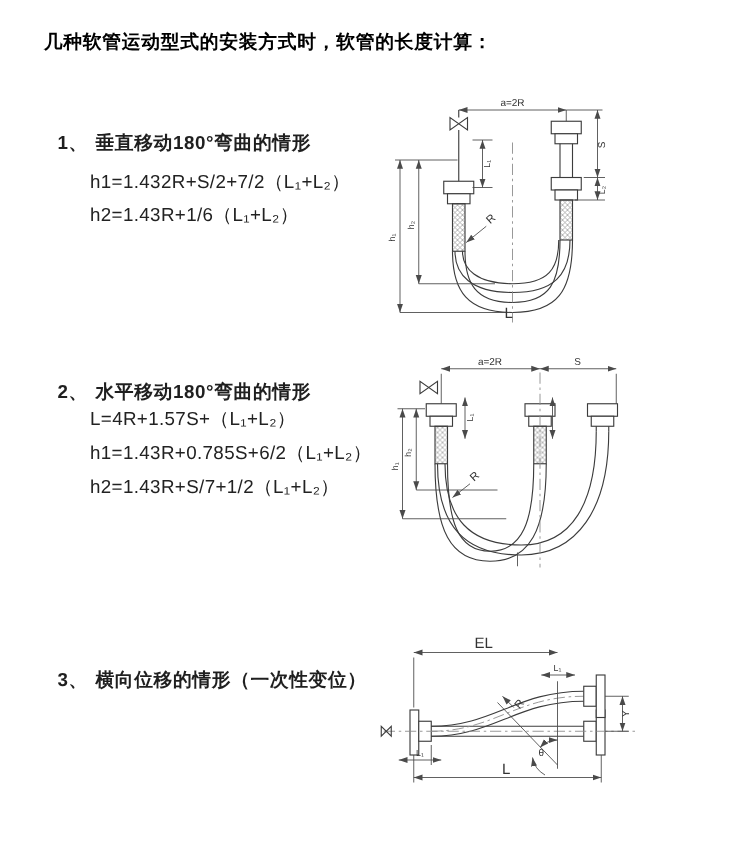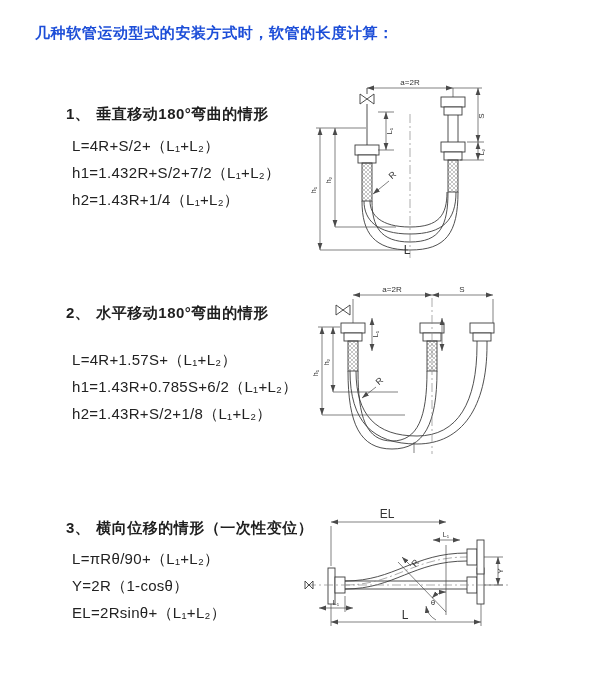--- a/index.html
+++ b/index.html
@@ -2,23 +2,23 @@
 <html><head>
 <meta charset="utf-8">
 <style>
   html,body { margin:0; padding:0; background:#fff; }
   .page {
     position:relative; width:600px; height:675px; background:#ffffff;
     font-family:"Liberation Sans","DejaVu Sans",sans-serif; color:#2a2a2a; overflow:hidden;
   }
   .title {
     position:absolute; left:35px; top:24px; margin:0;
-    font-size:15px; font-weight:700; letter-spacing:0.6px; color:#1d4ed8;
+    font-size:15px; font-weight:700; letter-spacing:0.6px; color:#000000;
   }
-  .sec-head { position:absolute; left:46px; font-size:15px; font-weight:700; letter-spacing:0.5px; color:#1f1f1f;margin-left:20px; }
+  .sec-head { position:absolute; left:46px; font-size:15px; font-weight:700; letter-spacing:0.5px; color:#1f1f1f; }
   .sec-head .num { margin-right:6px; }
   .formulas { position:absolute; left:72px; font-size:15px; letter-spacing:0.3px; color:#222; }
   .formulas .fline { height:27px; line-height:27px; white-space:nowrap; }
   .diag { position:absolute; }
   svg { overflow:visible; }
   svg .ln   { stroke:#3c3c3c; stroke-width:0.9; fill:none; }
   svg .fill { stroke:#3c3c3c; stroke-width:0.9; fill:#ffffff; }
   svg .dim  { stroke:#4a4a4a; stroke-width:0.7; fill:none; }
   svg .cl   { stroke:#8a8a8a; stroke-width:0.7; fill:none; stroke-dasharray:9 3 2 3; }
   svg text  { fill:#333; font-family:"Liberation Sans","DejaVu Sans",sans-serif; }
@@ -31,41 +31,35 @@
 <body>
 
 <div class="page">
 
   <h1 class="title">几种软管运动型式的安装方式时，软管的长度计算：</h1>
 
   <div class="sec-head" style="top:105px;">
     <span class="num">1、</span><span>垂直移动180°弯曲的情形</span>
   </div>
   <div class="formulas" style="top:132px;">
-    <div class="fline">L=4R+S/2+（L₁+L₂）</div>
     <div class="fline">h1=1.432R+S/2+7/2（L₁+L₂）</div>
-    <div class="fline">h2=1.43R+1/4（L₁+L₂）</div>
+    <div class="fline">h2=1.43R+1/6（L₁+L₂）</div>
   </div>
 
   <div class="sec-head" style="top:304px;">
     <span class="num">2、</span><span>水平移动180°弯曲的情形</span>
   </div>
-  <div class="formulas" style="top:346px;">
+  <div class="formulas" style="top:322px;">
     <div class="fline">L=4R+1.57S+（L₁+L₂）</div>
     <div class="fline">h1=1.43R+0.785S+6/2（L₁+L₂）</div>
-    <div class="fline">h2=1.43R+S/2+1/8（L₁+L₂）</div>
-  </div>
-
-  <div class="sec-head" style="top:519px;">
+    <div class="fline">h2=1.43R+S/7+1/2（L₁+L₂）</div>
+  </div>
+
+  <div class="sec-head" style="top:535px;">
     <span class="num">3、</span><span>横向位移的情形（一次性变位）</span>
-  </div>
-  <div class="formulas" style="top:545px;">
-    <div class="fline">L=πRθ/90+（L₁+L₂）</div>
-    <div class="fline">Y=2R（1-cosθ）</div>
-    <div class="fline">EL=2Rsinθ+（L₁+L₂）</div>
   </div>
 
   <svg class="diag" style="left:310px; top:68px;" width="290" height="200" viewBox="0 0 290 200">
     <defs>
       <marker id="m1" markerWidth="8" markerHeight="6" refX="7" refY="3" orient="auto-start-reverse" markerUnits="userSpaceOnUse">
         <path d="M0,0.6 L7,3 L0,5.4 Z" fill="#4a4a4a"></path>
       </marker>
       <pattern id="p1" width="4" height="4" patternUnits="userSpaceOnUse">
         <path d="M0,4 L4,0 M0,0 L4,4" stroke="#8a8a8a" stroke-width="0.5"></path>
       </pattern>

